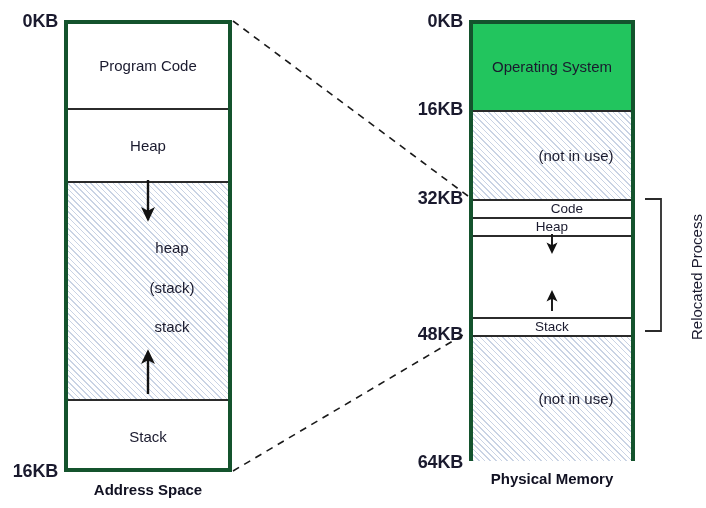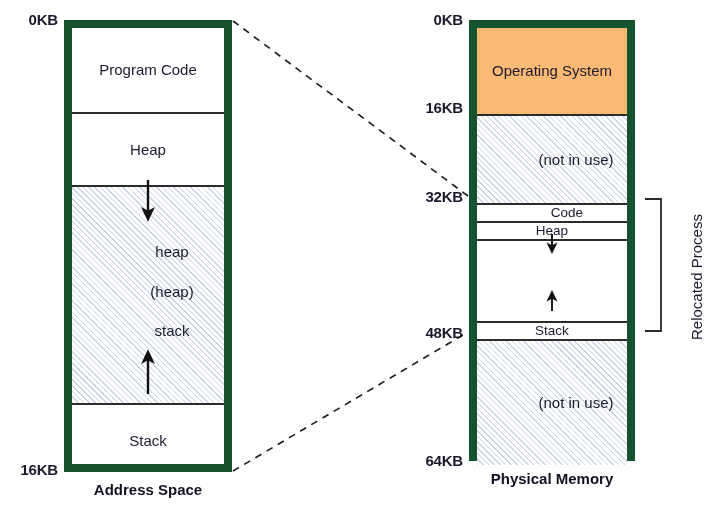--- a/index.html
+++ b/index.html
@@ -20,21 +20,21 @@
     position: absolute;
     left: 0; top: 0;
     width: 706px;
     height: 508px;
   }
 
   
   .mem-box {
     position: absolute;
     box-sizing: border-box;
-    border: 8px solid #14532d;
+    border: 4px solid #14532d;
     background: #ffffff;
   }
   .seg {
     position: absolute;
     box-sizing: border-box;
     left: 0;
     width: 100%;
     display: flex;
     flex-direction: column;
     align-items: center;
@@ -47,32 +47,32 @@
 
   .hatch {
     background-color: #ffffff;
     background-image: repeating-linear-gradient(
       45deg,
       #c9d3e4 0px, #c9d3e4 1px,
       rgba(255,255,255,0) 1px, rgba(255,255,255,0) 4px
     );
     padding-left: 48px;
   }
-  .os-fill { background: #fdba74; }
+  .os-fill { background: #22c55e; }
 
   .seg-label {
     font-size: 15px;
     color: #1a1a2e;
   }
   .seg-label.small { font-size: 13.5px; }
 
   
   .addr {
     position: absolute;
-    font-size: 15px;
+    font-size: 18px;
     font-weight: 600;
     color: #1a1a2e;
     text-align: right;
     white-space: nowrap;
     letter-spacing: -0.2px;
   }
 
   
   .caption {
     position: absolute;
@@ -116,21 +116,21 @@
     <div class="seg divider-bottom" style="top:0px; height:86px;">
       <span class="seg-label">Program Code</span>
     </div>
 
     <div class="seg divider-bottom" style="top:86px; height:73px;">
       <span class="seg-label">Heap</span>
     </div>
 
     <div class="seg hatch" style="top:159px; height:216px; justify-content:flex-start; padding-top:56px;">
       <span class="seg-label">heap</span>
-      <span class="seg-label" style="margin-top:22px;">(heap)</span>
+      <span class="seg-label" style="margin-top:22px;">(stack)</span>
       <span class="seg-label" style="margin-top:22px;">stack</span>
     </div>
 
     <div class="seg divider-top" style="top:375px; height:73px;">
       <span class="seg-label">Stack</span>
     </div>
   </div>
 
   <div class="caption" style="left:64px; top:481px; width:168px;">Address Space</div>
 

